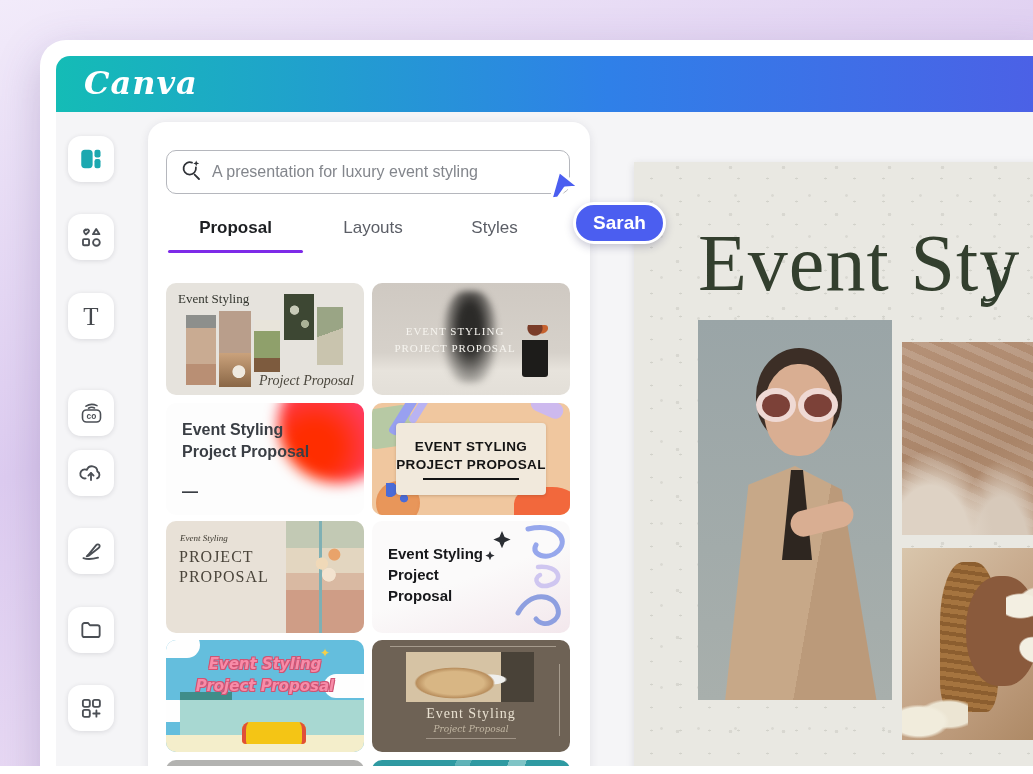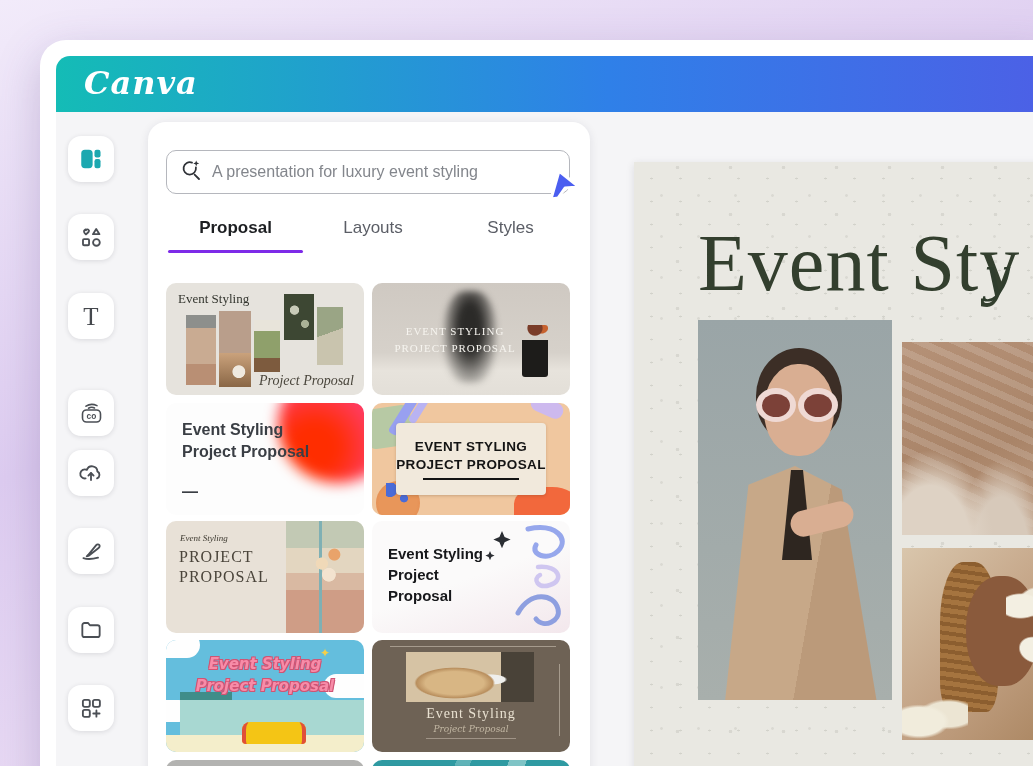--- a/index.html
+++ b/index.html
@@ -273,21 +273,21 @@
           <path d="M16.9 9.5 A6.2 6.2 0 1 1 13 4.6"></path>
           <path d="M15.6 16.6 L20 21"></path>
           <path d="M17.2 2.4 L18 4.6 L20.2 5.4 L18 6.2 L17.2 8.4 L16.4 6.2 L14.2 5.4 L16.4 4.6 Z" fill="#2e3136" stroke="none"></path>
         </svg>
       </span>
       <input type="text" placeholder="A presentation for luxury event styling" style="">
     </div>
 
     <div class="tab active" style="left:20px; width:135px">Proposal</div>
     <div class="tab" style="left:175px; width:100px">Layouts</div>
-    <div class="tab" style="left:320px; width:85px">Styles</div>
+    <div class="tab" style="left:304px; width:85px">Styles</div>
     <div class="tab-underline"></div>
 
     <div class="card c1 r1 t1">
       <div class="abs" style="left:20px;top:32px;width:30px;height:70px;background:linear-gradient(180deg,#8d8f8c 0 18%,#c9ab92 18% 70%,#b98f74 70% 100%)"></div>
       <div class="abs" style="left:53px;top:28px;width:32px;height:50px;background:#b99e8b"></div>
       <div class="abs" style="left:88px;top:37px;width:26px;height:52px;background:linear-gradient(180deg,#e8e4da 0 22%,#8fa06b 22% 74%,#7d5b3e 74% 100%)"></div>
       <div class="abs" style="left:118px;top:11px;width:30px;height:46px;background:radial-gradient(circle at 35% 35%,#c8cbb8 12%,transparent 14%),radial-gradient(circle at 70% 65%,#aab296 10%,transparent 12%),#3d4733"></div>
       <div class="abs" style="left:151px;top:24px;width:26px;height:58px;background:linear-gradient(160deg,#9aa585 0 45%,#c9c4ae 45% 100%)"></div>
       <div class="abs" style="left:53px;top:70px;width:32px;height:34px;background:radial-gradient(circle at 62% 55%,#efe9df 22%,transparent 25%),linear-gradient(#caa27c,#8a6746)"></div>
       <span class="abs ttl">Event Styling</span>
@@ -400,14 +400,15 @@
       <div class="pf-face"></div>
       <div class="pf-flower1"></div>
       <div class="pf-flower2"></div>
       <div class="pf-flower3"></div>
     </div>
   </div>
 
   <svg class="cursor" viewBox="0 0 36 36">
     <path d="M5 31 L13 3 L33 19 L19 20 L12 30 Z" fill="#4b5ef0" stroke="#ffffff" stroke-width="3" stroke-linejoin="round"></path>
   </svg>
+  <div class="cursor-pill">Sarah</div>
 
 </div>
 
 </body></html>

